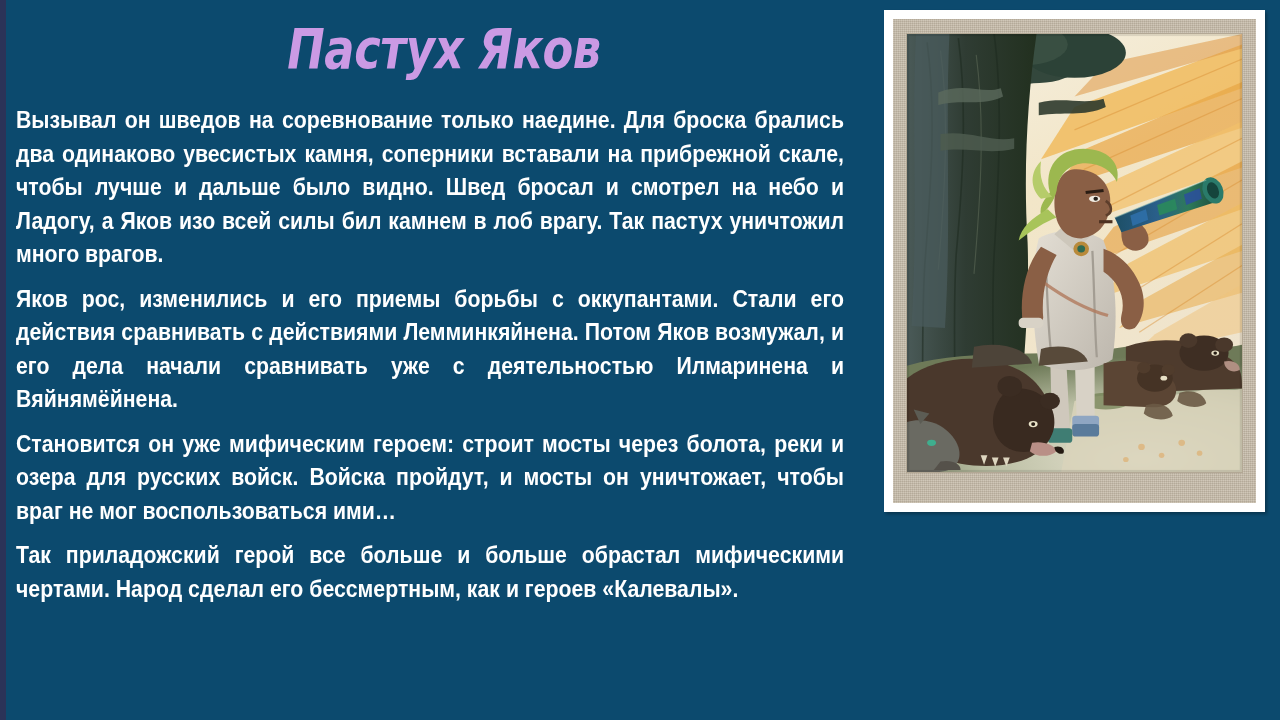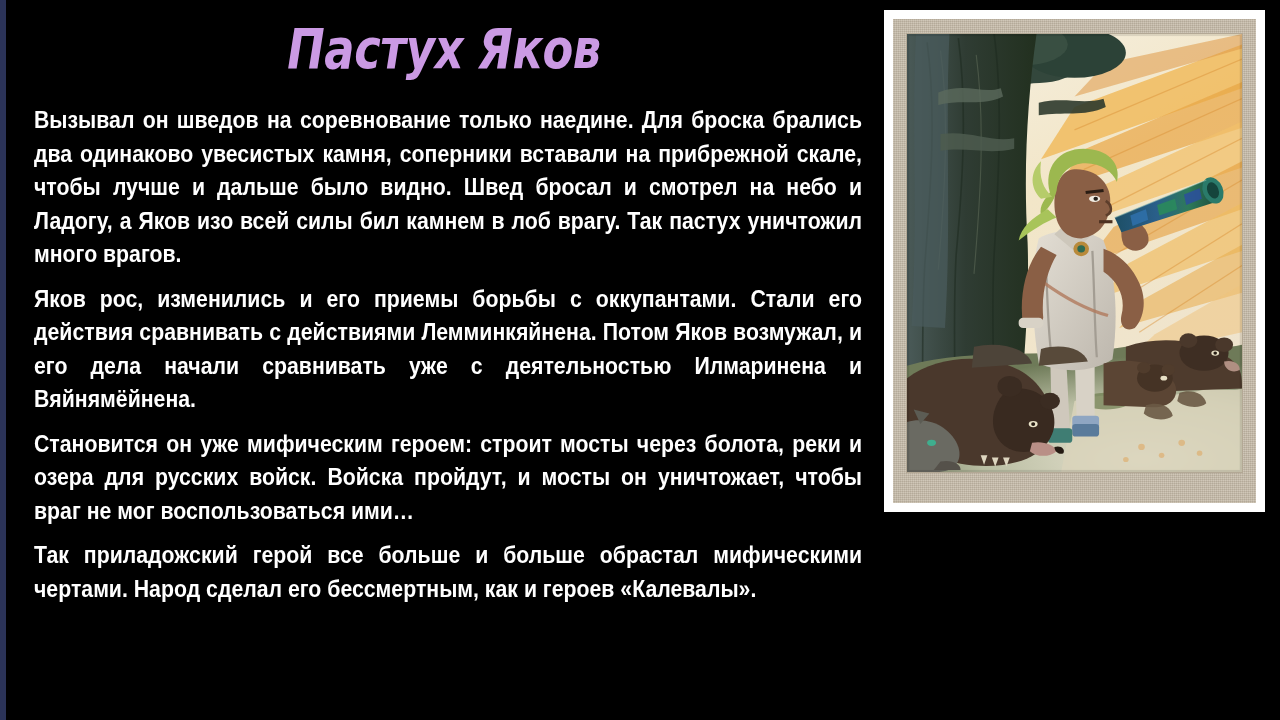--- a/index.html
+++ b/index.html
@@ -40,21 +40,21 @@
     letter-spacing: -0.5px;
     line-height: 62px;
     transform: scaleX(0.80);
     transform-origin: 50% 50%;
     white-space: nowrap;
   }
 
   
   #body-text {
     position: absolute;
-    left: 34px;
+    left: 16px;
     top: 104px;
     width: 828px;
   }
   .para {
     color: #ffffff;
     font-family: "Liberation Sans", "DejaVu Sans", sans-serif;
     font-size: 23.5px;
     font-weight: bold;
     line-height: 33.5px;
     text-align: justify;
@@ -110,21 +110,21 @@
     color: #cb9ae4;
     font-family: "Liberation Sans", "DejaVu Sans", sans-serif;
     font-size: 20.5px;
     font-weight: bold;
     line-height: 26px;
   }
 </style>
 </head>
 <body>
 
-<div id="slide" style="background: #000000;">
+<div id="slide" style="background: #0c4a6e;">
 
   <div id="left-edge-stripe" style="background: rgb(43, 51, 88);"></div>
 
   <div id="title" style="color: rgb(203, 154, 228);">Пастух Яков</div>
 
   <div id="body-text">
     <p class="para" style="color: rgb(255, 255, 255);">Вызывал он шведов на соревнование только наедине. Для броска брались два одинаково увесистых камня, соперники вставали на прибрежной скале, чтобы лучше и дальше было видно. Швед бросал и смотрел на небо и Ладогу, а Яков изо всей силы бил камнем в лоб врагу. Так пастух уничтожил много врагов.</p>
     <p class="para" style="color: rgb(255, 255, 255);">Яков рос, изменились и его приемы борьбы с оккупантами. Стали его действия сравнивать с действиями Лемминкяйнена. Потом Яков возмужал, и его дела начали сравнивать уже с деятельностью Илмаринена и Вяйнямёйнена.</p>
     <p class="para" style="color: rgb(255, 255, 255);">Становится он уже мифическим героем: строит мосты через болота, реки и озера для русских войск. Войска пройдут, и мосты он уничтожает, чтобы враг не мог воспользоваться ими…</p>
     <p class="para" style="color: rgb(255, 255, 255);">Так приладожский герой все больше и больше обрастал мифическими чертами. Народ сделал его бессмертным, как и героев «Калевалы».</p>

